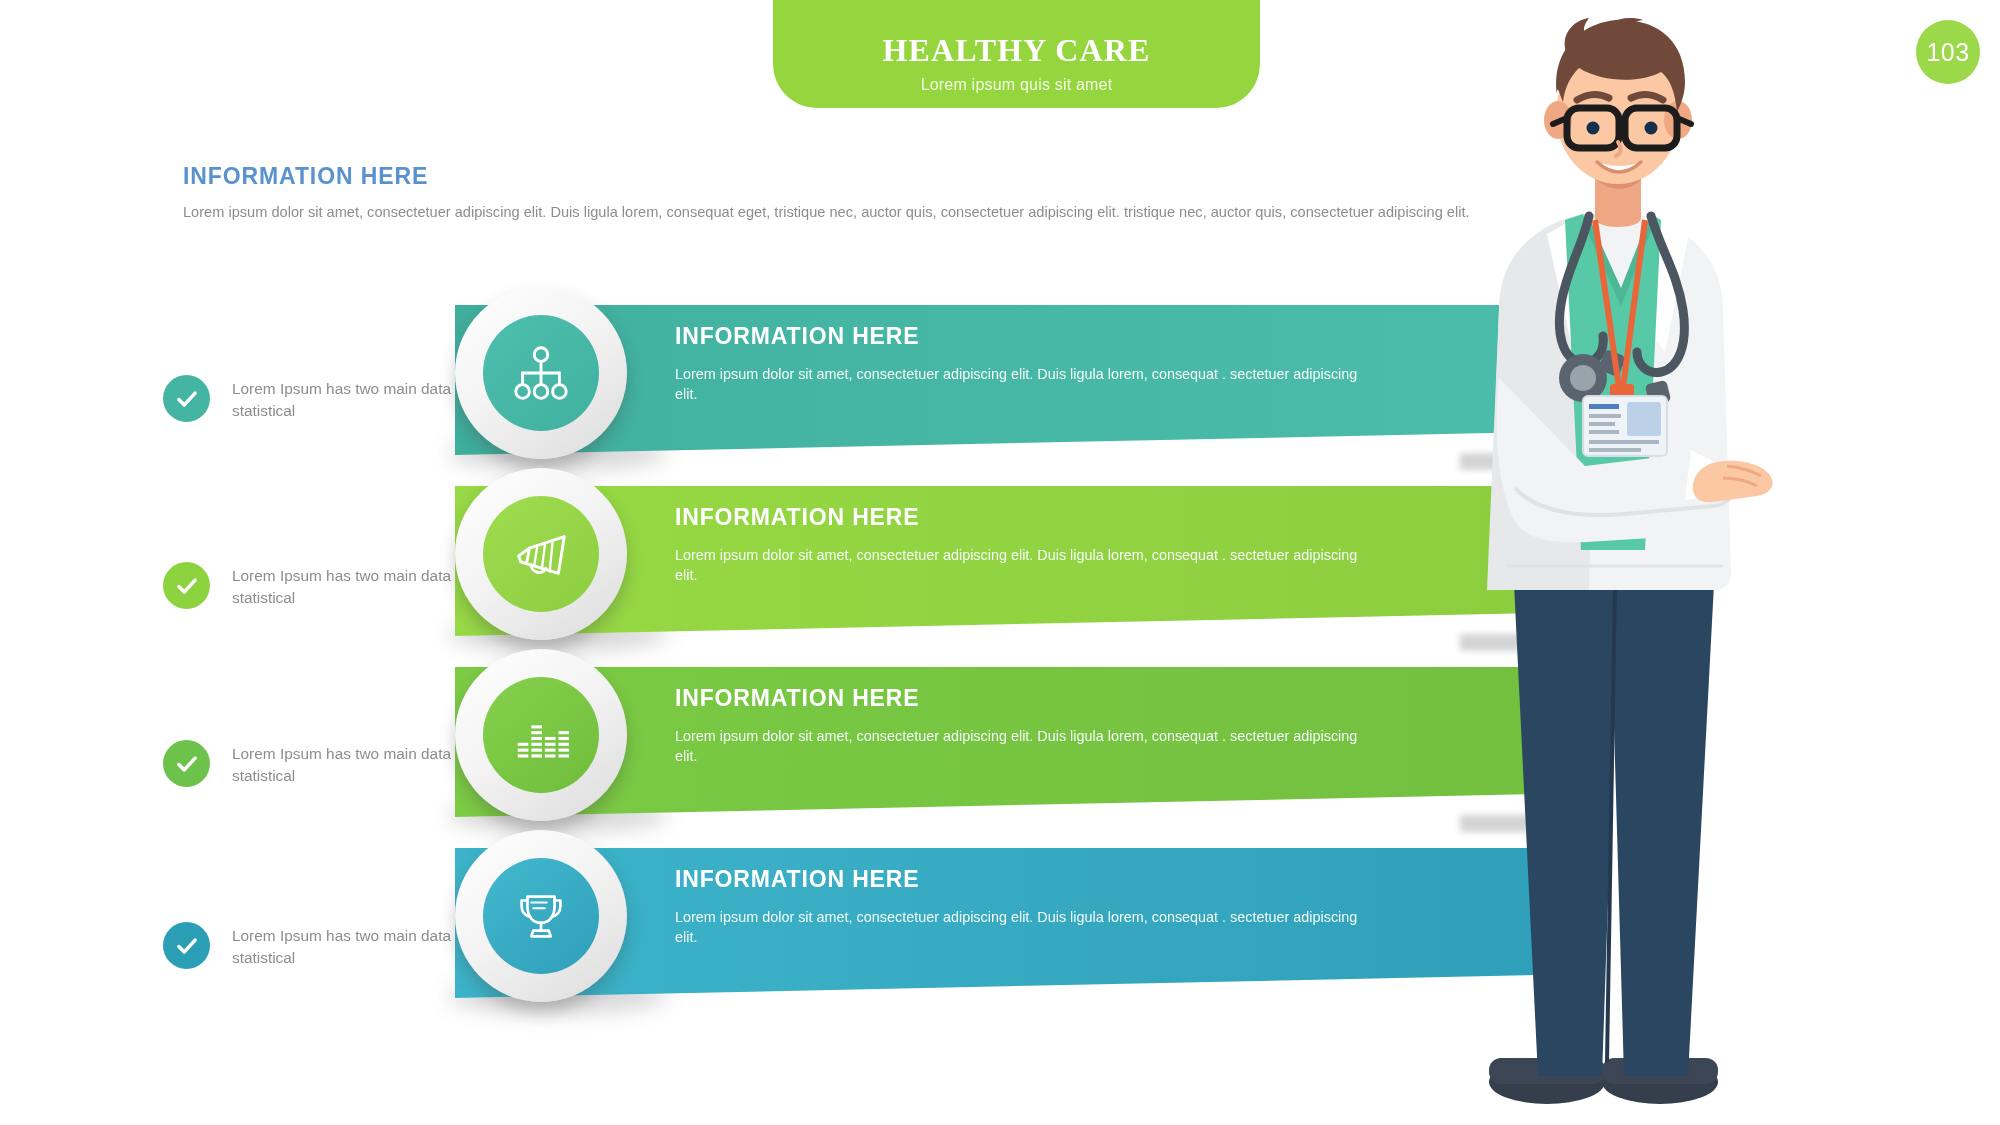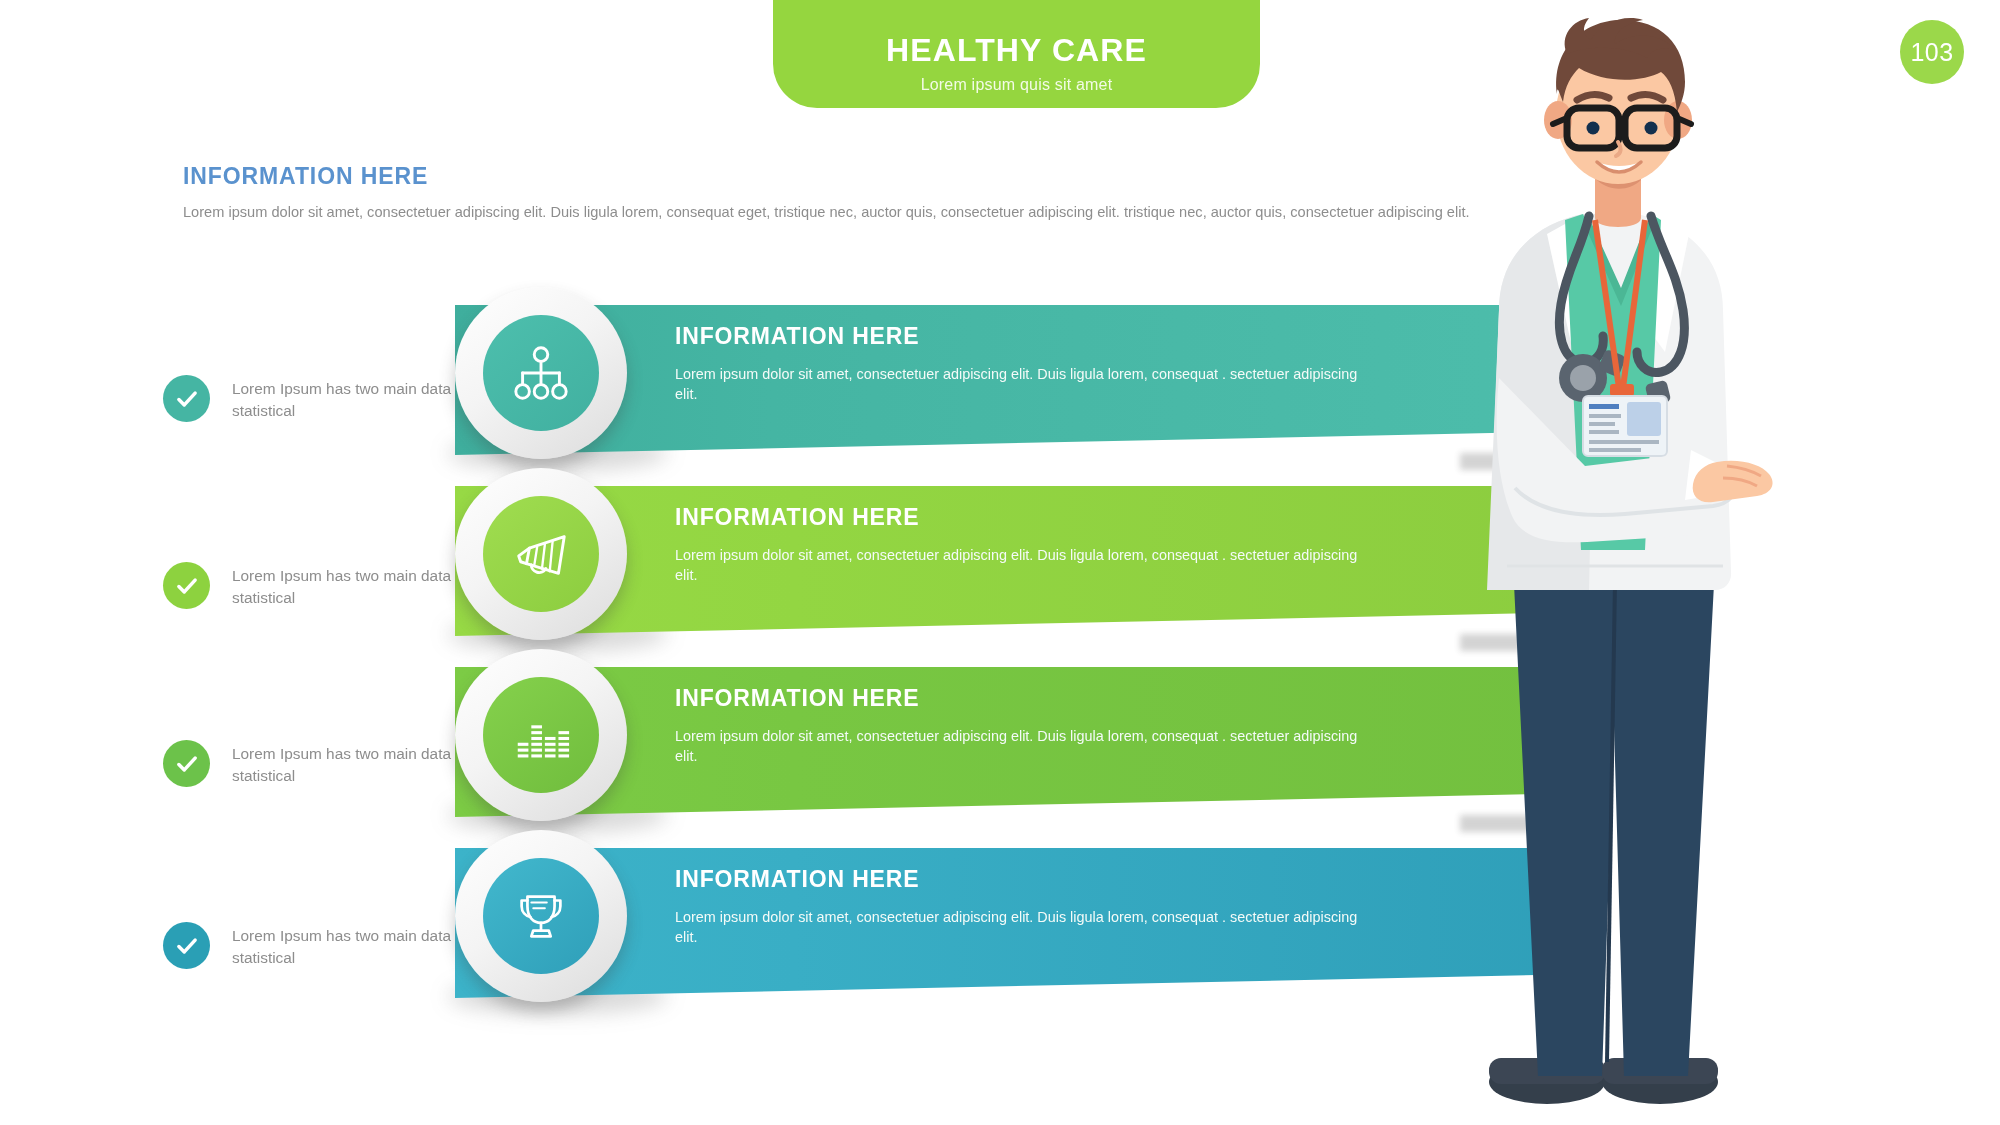--- a/index.html
+++ b/index.html
@@ -13,29 +13,29 @@
   
   .header-banner{
     position:absolute;left:773px;top:-40px;width:487px;height:148px;
     background:#95d63f;
     border-radius:0 0 44px 44px;
     display:flex;flex-direction:column;align-items:center;justify-content:flex-end;
     padding-bottom:14px;box-sizing:border-box;
   }
   .header-title{
     color:#ffffff;font-size:32px;font-weight:bold;letter-spacing:1.1px;
-    line-height:1.05;margin:0 0 8px 0;
+    line-height:1.05;margin:0 0 8px 0;font-family:Liberation Serif, serif;
   }
   .header-sub{
     color:#f3fbe6;font-size:16px;font-weight:400;letter-spacing:.2px;margin:0;
   }
 
   
   .page-badge{
-    position:absolute;right:36px;top:20px;width:64px;height:64px;border-radius:50%;
+    position:absolute;right:20px;top:20px;width:64px;height:64px;border-radius:50%;
     background:#9bd84a;display:flex;align-items:center;justify-content:center;
     color:#ffffff;font-size:25px;font-weight:400;letter-spacing:.5px;
   }
 
   
   .intro{position:absolute;left:183px;top:163px;width:1300px;}
   .intro-title{
     color:#5a92ce;font-size:23px;font-weight:bold;letter-spacing:.9px;
     margin:0 0 12px 0;
   }

